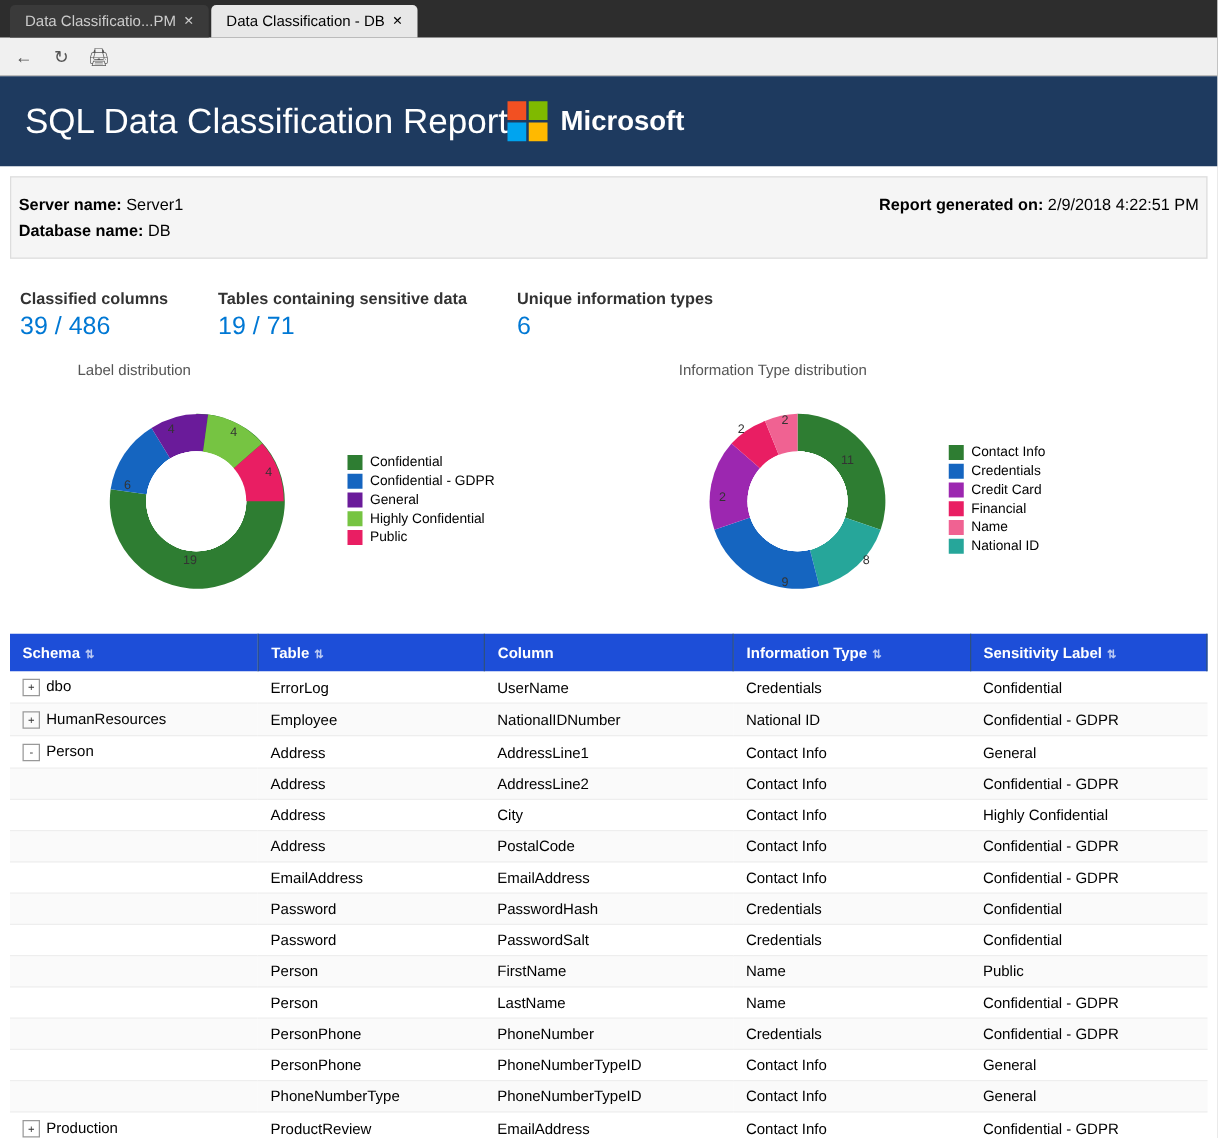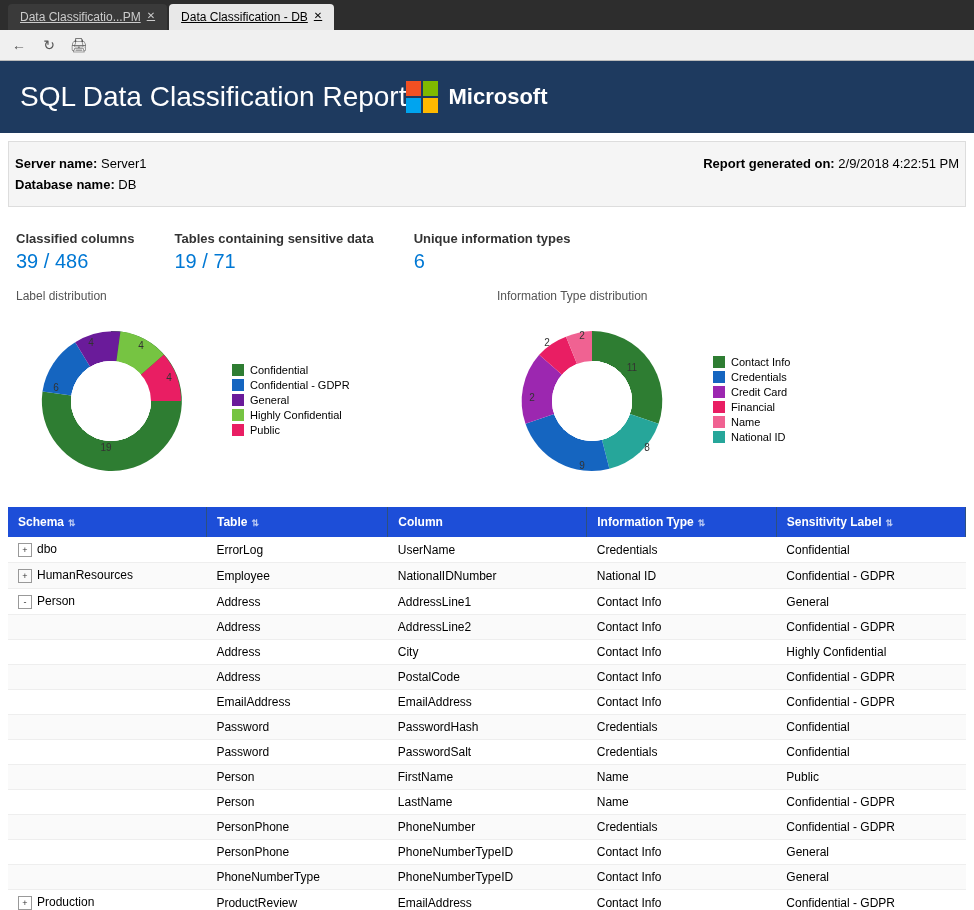--- a/index.html
+++ b/index.html
@@ -1,21 +1,21 @@
 <!DOCTYPE html>
 <html><head>
   <meta charset="utf-8">
   <style>
     * { margin: 0; padding: 0; box-sizing: border-box; }
     body { font-family: 'Segoe UI', Arial, sans-serif; font-size: 13px; background: #c8c8c8; width: 974px; }
 
     
     .browser-chrome { background: #2d2d2d; padding: 4px 0 0 0; }
     .tabs-bar { display: flex; align-items: flex-end; padding: 0 8px; }
-    .tab { display: flex; align-items: flex-start; padding: 6px 12px; background: #3a3a3a; color: #ccc; font-size: 12px; border-radius: 4px 4px 0 0; margin-right: 2px; max-width: 200px; text-decoration: underline; }
+    .tab { display: flex; align-items: center; padding: 6px 12px; background: #3a3a3a; color: #ccc; font-size: 12px; border-radius: 4px 4px 0 0; margin-right: 2px; max-width: 200px; }
     .tab.active { background: #e8e8e8; color: #000; }
     .tab .tab-title { font-size: 12px; white-space: nowrap; overflow: hidden; text-overflow: ellipsis; max-width: 150px; }
     .tab .tab-close { margin-left: 6px; cursor: pointer; font-size: 10px; }
     .toolbar-bar { background: #f0f0f0; padding: 4px 8px; display: flex; align-items: center; gap: 8px; border-bottom: 1px solid #bbb; }
     .toolbar-btn { width: 22px; height: 22px; display: flex; align-items: center; justify-content: center; cursor: pointer; border-radius: 3px; font-size: 14px; color: #555; }
 
     
     .main-content { background: white; min-height: 850px; }
 
     
@@ -37,21 +37,21 @@
     .info-bar .label { font-weight: bold; }
 
     
     .stats-section { padding: 16px 16px 8px; display: flex; gap: 40px; }
     .stat-block { }
     .stat-label { font-size: 13px; font-weight: 600; color: #333; margin-bottom: 4px; }
     .stat-value { font-size: 20px; color: #0078d4; font-weight: 400; }
 
     
     .charts-section { padding: 8px 16px; display: flex; gap: 20px; }
-    .chart-container { flex: 1; }
+    .chart-container { flex: 1; margin-left: 46px; }
     .chart-title { font-size: 12px; color: #555; margin-bottom: 8px; }
 
     
     .donut-wrapper { display: flex; align-items: center; gap: 16px; }
     .legend { font-size: 11px; }
     .legend-item { display: flex; align-items: center; gap: 6px; margin-bottom: 3px; }
     .legend-dot { width: 12px; height: 12px; flex-shrink: 0; }
 
     
     .data-table-section { padding: 8px 8px; }

